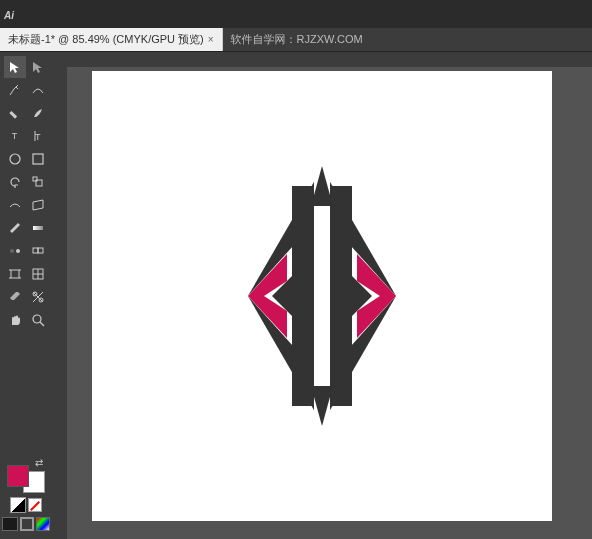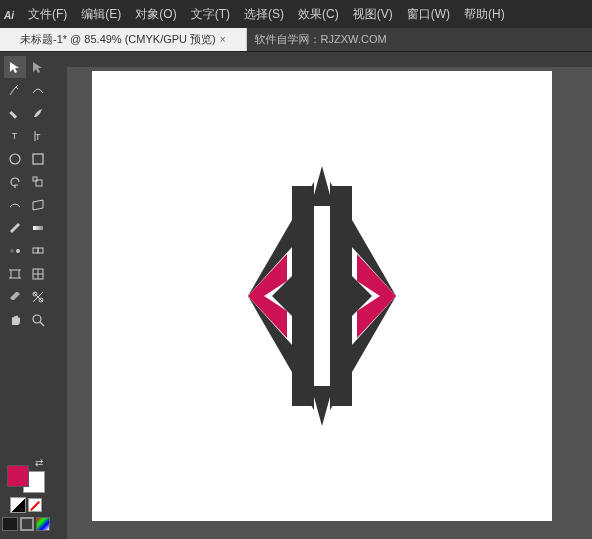--- a/index.html
+++ b/index.html
@@ -47,21 +47,21 @@
       align-items: center;
       background: #3c3c3c;
       height: 24px;
       border-bottom: 1px solid #222;
     }
     .tab {
       display: flex;
       align-items: center;
       background: #f0f0f0;
       color: #333;
-      padding: 0 20px;
+      padding: 0 8px;
       height: 100%;
       font-size: 11px;
       white-space: nowrap;
       border-right: 1px solid #ccc;
       gap: 4px;
     }
     .tab-close {
       cursor: pointer;
       font-size: 10px;
       color: #666;
@@ -214,31 +214,20 @@
       line-height: 1;
     }
   </style>
 </head>
 <body>
 
 <div class="menu-bar">
   <div class="app-logo">
     <span>Ai</span>
   </div>
-  <div class="menu-items">
-    <div class="menu-item">文件(F)</div>
-    <div class="menu-item">编辑(E)</div>
-    <div class="menu-item">对象(O)</div>
-    <div class="menu-item">文字(T)</div>
-    <div class="menu-item">选择(S)</div>
-    <div class="menu-item">效果(C)</div>
-    <div class="menu-item">视图(V)</div>
-    <div class="menu-item">窗口(W)</div>
-    <div class="menu-item">帮助(H)</div>
-  </div>
 </div>
 
 <div class="tab-bar">
   <div class="tab">
     <span>未标题-1* @ 85.49% (CMYK/GPU 预览)</span>
     <span class="tab-close">×</span>
   </div>
   <span class="tab-extra">软件自学网：RJZXW.COM</span>
 </div>
 

